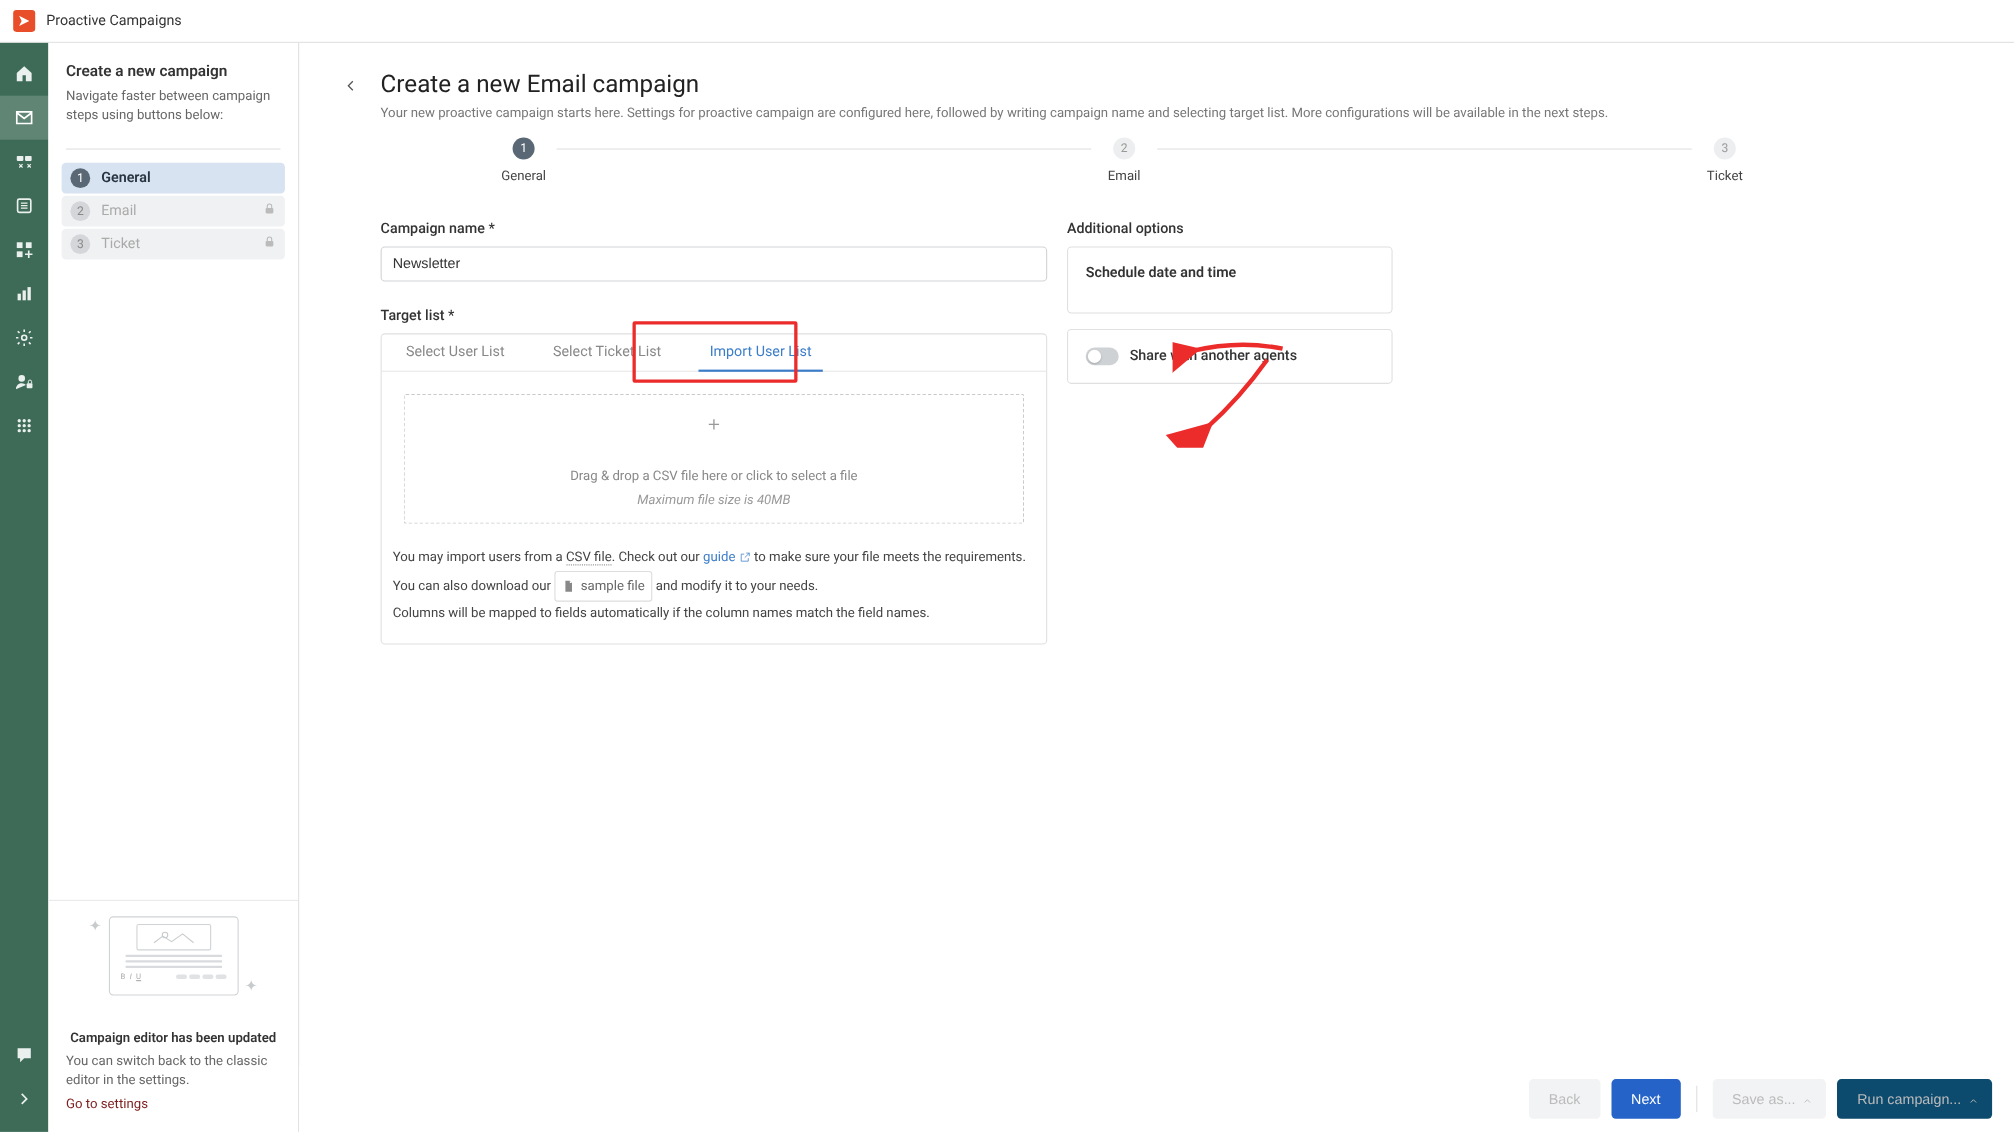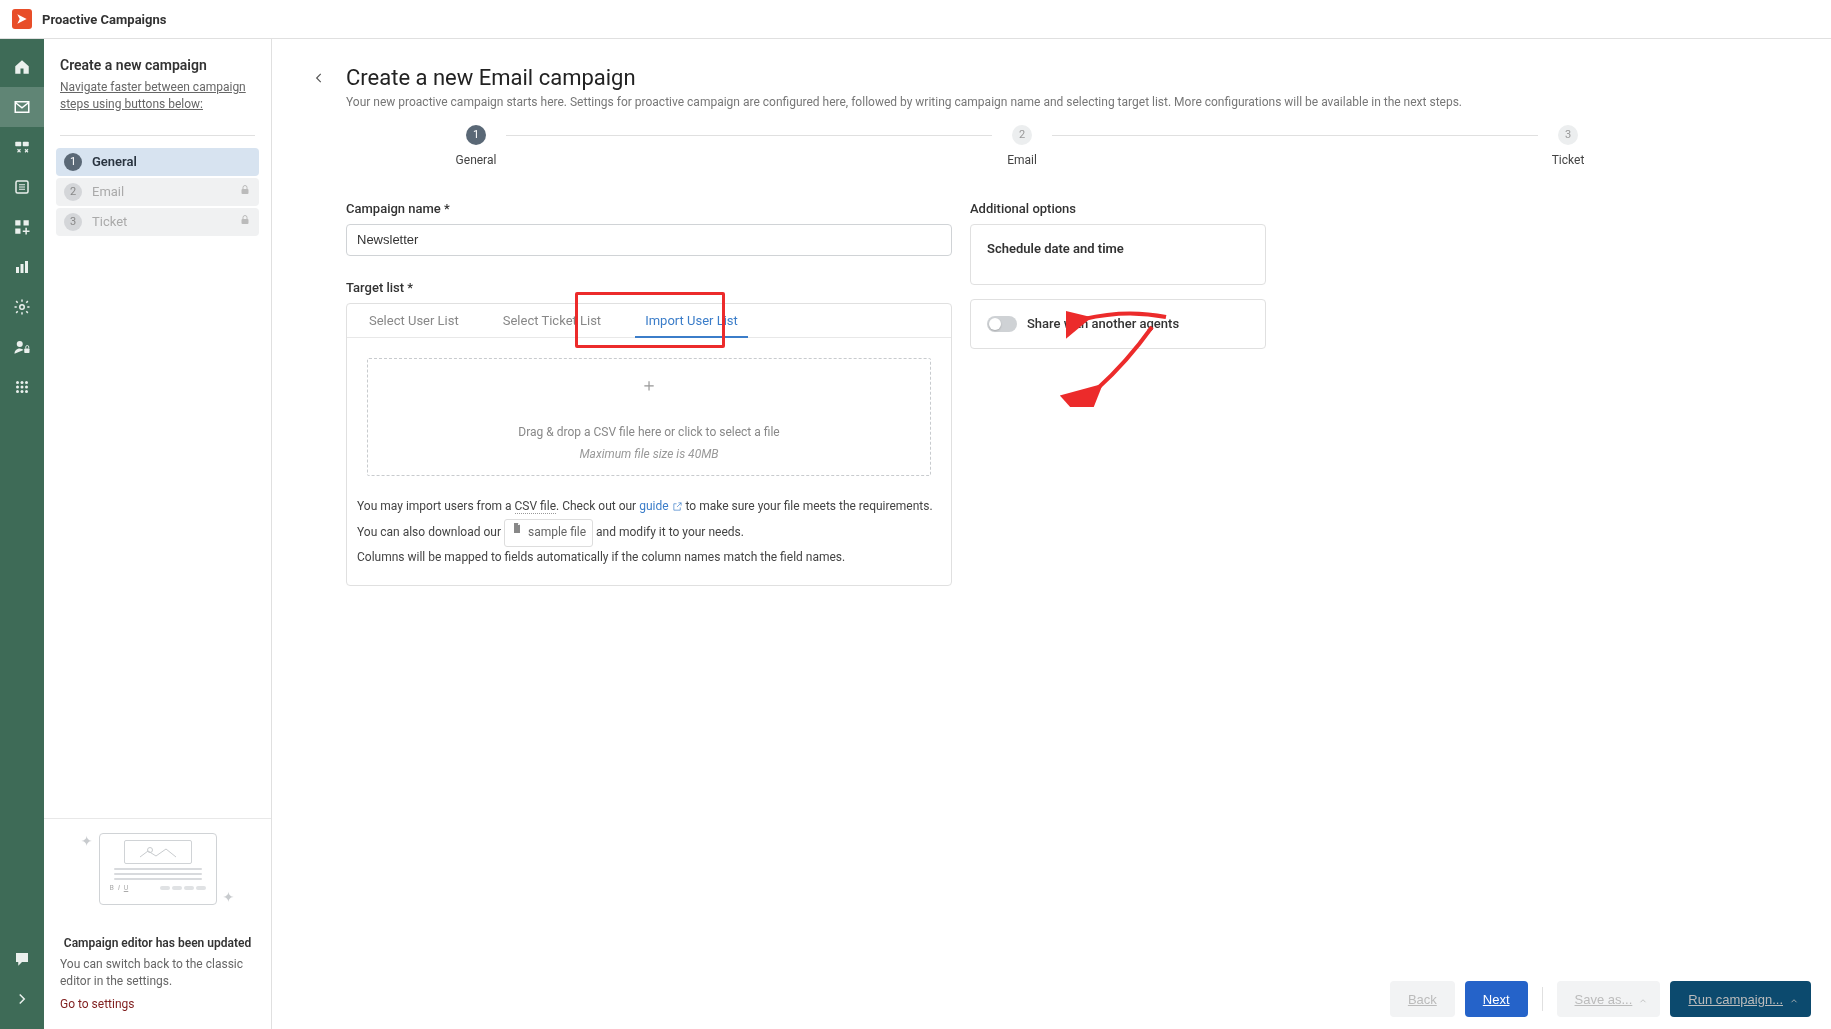--- a/index.html
+++ b/index.html
@@ -2,34 +2,34 @@
 <html><head>
   <meta charset="utf-8">
   <style>
     * { box-sizing: border-box; margin: 0; padding: 0; }
     body { font-family: -apple-system, BlinkMacSystemFont, "Segoe UI", Roboto, Arial, sans-serif; font-size: 13px; color: #333; background: #fff; overflow: hidden; }
     
     
     .header-bar { display: flex; align-items: center; height: 39px; border-bottom: 1px solid #e0e0e0; padding: 0 12px; }
     .header-logo { width: 20px; height: 20px; background: #e84e29; border-radius: 3px; margin-right: 10px; display: flex; align-items: center; justify-content: center; }
     .header-logo svg { width: 14px; height: 14px; }
-    .header-title { font-size: 13px; color: #333; font-weight: 700; }
+    .header-title { font-size: 13px; color: #333; font-weight: 400; }
     
     
     .icon-rail { position: absolute; left: 0; top: 39px; bottom: 0; width: 44px; background: #3e6b57; display: flex; flex-direction: column; align-items: center; padding-top: 8px; }
     .rail-item { width: 44px; height: 40px; display: flex; align-items: center; justify-content: center; cursor: pointer; color: #eaf0ed; }
     .rail-item svg { width: 18px; height: 18px; fill: currentColor; }
     .rail-item.active { background: rgba(255,255,255,0.18); color: #fff; }
     .rail-bottom { margin-top: auto; padding-bottom: 10px; display: flex; flex-direction: column; }
     
     
     .sidebar { position: absolute; left: 44px; top: 39px; bottom: 0; width: 228px; border-right: 1px solid #e0e0e0; background: #fff; display: flex; flex-direction: column; }
     .sidebar-top { padding: 18px 16px 14px 16px; }
     .sidebar-title { font-size: 14px; font-weight: 600; color: #333; margin-bottom: 6px; }
-    .sidebar-subtitle { font-size: 12px; color: #666; line-height: 1.4; text-decoration: underline; }
+    .sidebar-subtitle { font-size: 12px; color: #666; line-height: 1.4; }
     .divider { height: 1px; background: #e0e0e0; margin: 8px 16px 12px 16px; }
     .step-list { padding: 0 12px; }
     .step-item { display: flex; align-items: center; height: 28px; border-radius: 4px; padding: 0 8px; margin-bottom: 2px; cursor: pointer; }
     .step-item.active { background: #d7e3f0; }
     .step-item.locked { background: #f0f1f2; }
     .step-num { width: 18px; height: 18px; border-radius: 50%; display: flex; align-items: center; justify-content: center; font-size: 11px; margin-right: 10px; }
     .step-item.active .step-num { background: #5a6876; color: #fff; }
     .step-item.locked .step-num { background: #d4d6d9; color: #888; }
     .step-label { font-size: 13px; }
     .step-item.active .step-label { color: #2a3440; font-weight: 600; }
@@ -89,35 +89,35 @@
     .drop-zone { margin: 20px; border: 1px dashed #c8cbce; border-radius: 2px; height: 118px; display: flex; flex-direction: column; align-items: center; justify-content: center; cursor: pointer; }
     .drop-plus { color: #999; font-size: 18px; margin-bottom: 28px; font-weight: 300;}
     .drop-text { font-size: 12px; color: #888; margin-bottom: 8px;}
     .drop-hint { font-size: 12px; color: #999; font-style: italic;}
     
     .help-text { padding: 0 10px 16px 10px; font-size: 12px; color: #444; line-height: 1.8;}
     .help-text a { color: #3b7dc9; text-decoration: none;}
     .csv-underline { border-bottom: 1px dotted #999;}
     .ext-ic { display: inline-block; vertical-align: -2px;}
     .ext-ic svg { width: 11px; height: 11px; stroke: #3b7dc9; fill: none; stroke-width: 1.5;}
-    .sample-chip { display: inline-flex; gap: 5px; border: 1px solid #ddd; border-radius: 3px; padding: 2px 6px; font-size: 12px; color: #666; cursor: pointer; vertical-align: middle;}
+    .sample-chip { display: inline-flex; align-items: center; gap: 5px; border: 1px solid #ddd; border-radius: 3px; padding: 2px 6px; font-size: 12px; color: #666; cursor: pointer; vertical-align: middle;}
     .sample-chip svg { width: 12px; height: 12px; fill: #888;}
     
     .opt-card { border: 1px solid #e0e0e0; border-radius: 4px; padding: 16px 16px; margin-bottom: 14px;}
     .opt-subtitle { font-size: 13px; font-weight: 600; color: #333; margin-bottom: 12px;}
     .sched-btn { width: 100%; height: 32px; border: 1px solid #3b7dc9; background: #fff; color: #3b7dc9; border-radius: 4px; font-size: 13px; display:flex; align-items:center; justify-content:center; gap:6px; cursor:pointer;}
     .sched-btn svg { width:14px; height:14px; stroke:#3b7dc9; fill:none; stroke-width:1.5;}
     .share-row { display: flex; align-items: center; gap: 10px;}
     .toggle { width: 30px; height: 16px; background: #cfd2d5; border-radius: 8px; position: relative; cursor: pointer;}
     .toggle::after { content:''; position: absolute; width:12px; height:12px; background:#fff; border-radius:50%; top:2px; left:2px; box-shadow: 0 1px 2px rgba(0,0,0,0.2);}
     .share-lbl { font-size: 13px; color: #333; font-weight: 500;}
     
     
     .action-bar { position: absolute; bottom: 0; left: 272px; right: 0; height: 60px; display: flex; align-items: center; justify-content: flex-end; padding: 0 20px; gap: 10px; background: #fff;}
-    .btn { height: 36px; padding: 0 18px; border-radius: 4px; font-size: 13px; display:flex; align-items:center; gap:6px; cursor:pointer; border:none;text-decoration:underline;}
+    .btn { height: 36px; padding: 0 18px; border-radius: 4px; font-size: 13px; display:flex; align-items:center; gap:6px; cursor:pointer; border:none;}
     .btn.back { background:#f2f3f4; color:#bbb;}
     .btn.next { background:#2563c9; color:#fff;}
     .vbar { width:1px; height:24px; background:#e0e0e0; margin: 0 4px;}
     .btn.save { background:#f2f3f4; color:#bbb; padding-right:12px;}
     .btn.run { background:#0c4a6e; color:#bbb; padding-right:12px;}
     .chev-up { width:10px; height:10px;}
     .chev-up svg { width:10px; height:10px; stroke:#bbb; fill:none; stroke-width:2;}
     
     
     .annotation { position: absolute; pointer-events: none;}

